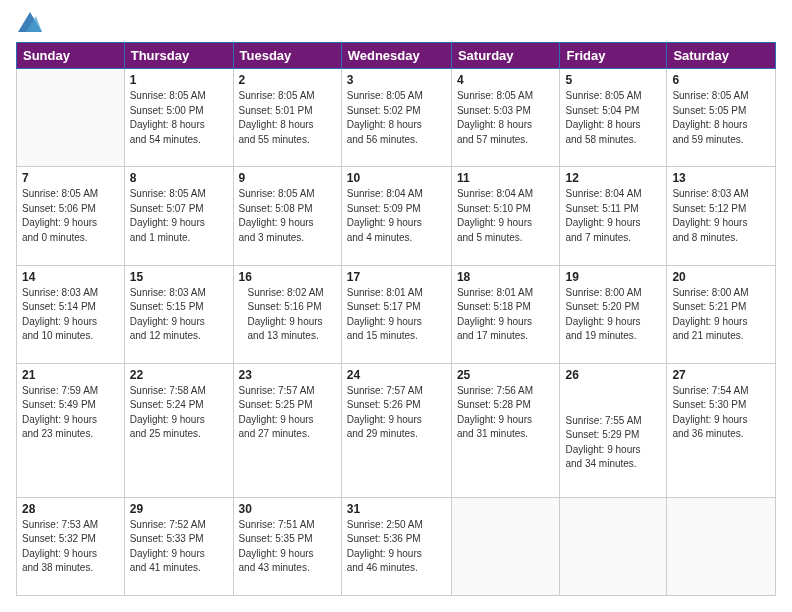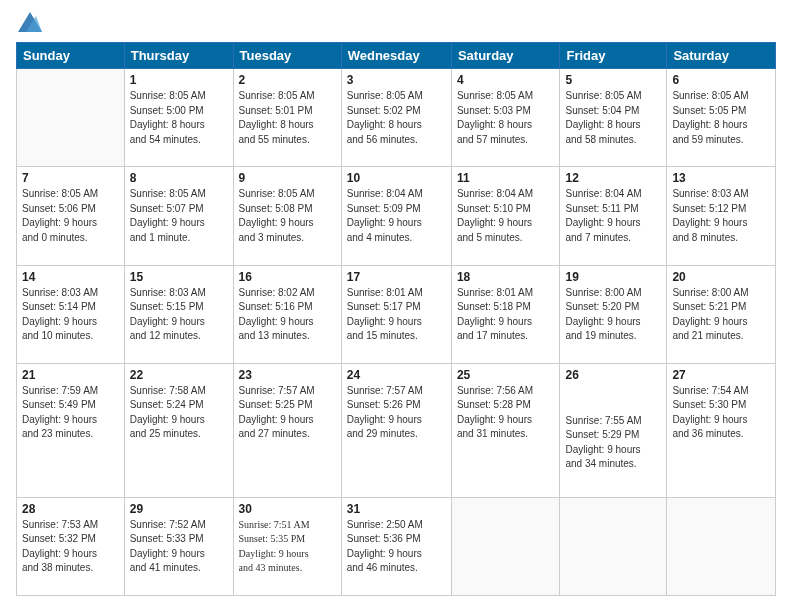--- a/index.html
+++ b/index.html
@@ -54,21 +54,21 @@
       font-size: 16px;
       font-weight: normal;
       color: #444;
     }
     .calendar {
       width: 100%;
       border-collapse: collapse;
       flex: 1;
     }
     .calendar th {
-      background-color: #0369a1;
+      background-color: #701a75;
       color: #fff;
       text-align: left;
       padding: 5px 6px;
       font-size: 13px;
       border: 1px solid #2a6db5;
     }
     .calendar td {
       border: 1px solid #ccc;
       vertical-align: top;
       padding: 4px 5px;
@@ -241,21 +241,21 @@
           </td>
           <td>
             <span class="day-num">15</span>
             <div class="day-info" style="white-space: pre-line;">Sunrise: 8:03 AM
 Sunset: 5:15 PM
 Daylight: 9 hours
 and 12 minutes.</div>
           </td>
           <td>
             <span class="day-num">16</span>
-            <div class="day-info" style="white-space: pre-line;">Sunrise: 8:02 AM
+            <div class="day-info" style="white-space: pre-line; margin-left: 9px;">Sunrise: 8:02 AM
 Sunset: 5:16 PM
 Daylight: 9 hours
 and 13 minutes.</div>
           </td>
           <td>
             <span class="day-num">17</span>
             <div class="day-info" style="white-space: pre-line;">Sunrise: 8:01 AM
 Sunset: 5:17 PM
 Daylight: 9 hours
 and 15 minutes.</div>
@@ -343,21 +343,21 @@
           </td>
           <td>
             <span class="day-num">29</span>
             <div class="day-info" style="white-space: pre-line;">Sunrise: 7:52 AM
 Sunset: 5:33 PM
 Daylight: 9 hours
 and 41 minutes.</div>
           </td>
           <td>
             <span class="day-num">30</span>
-            <div class="day-info" style="white-space: pre-line; font-family: Liberation Serif, serif;">Sunrise: 7:51 AM
+            <div class="day-info" style="white-space: pre-line;">Sunrise: 7:51 AM
 Sunset: 5:35 PM
 Daylight: 9 hours
 and 43 minutes.</div>
           </td>
           <td>
             <span class="day-num">31</span>
             <div class="day-info" style="white-space: pre-line;">Sunrise: 2:50 AM
 Sunset: 5:36 PM
 Daylight: 9 hours
 and 46 minutes.</div>

